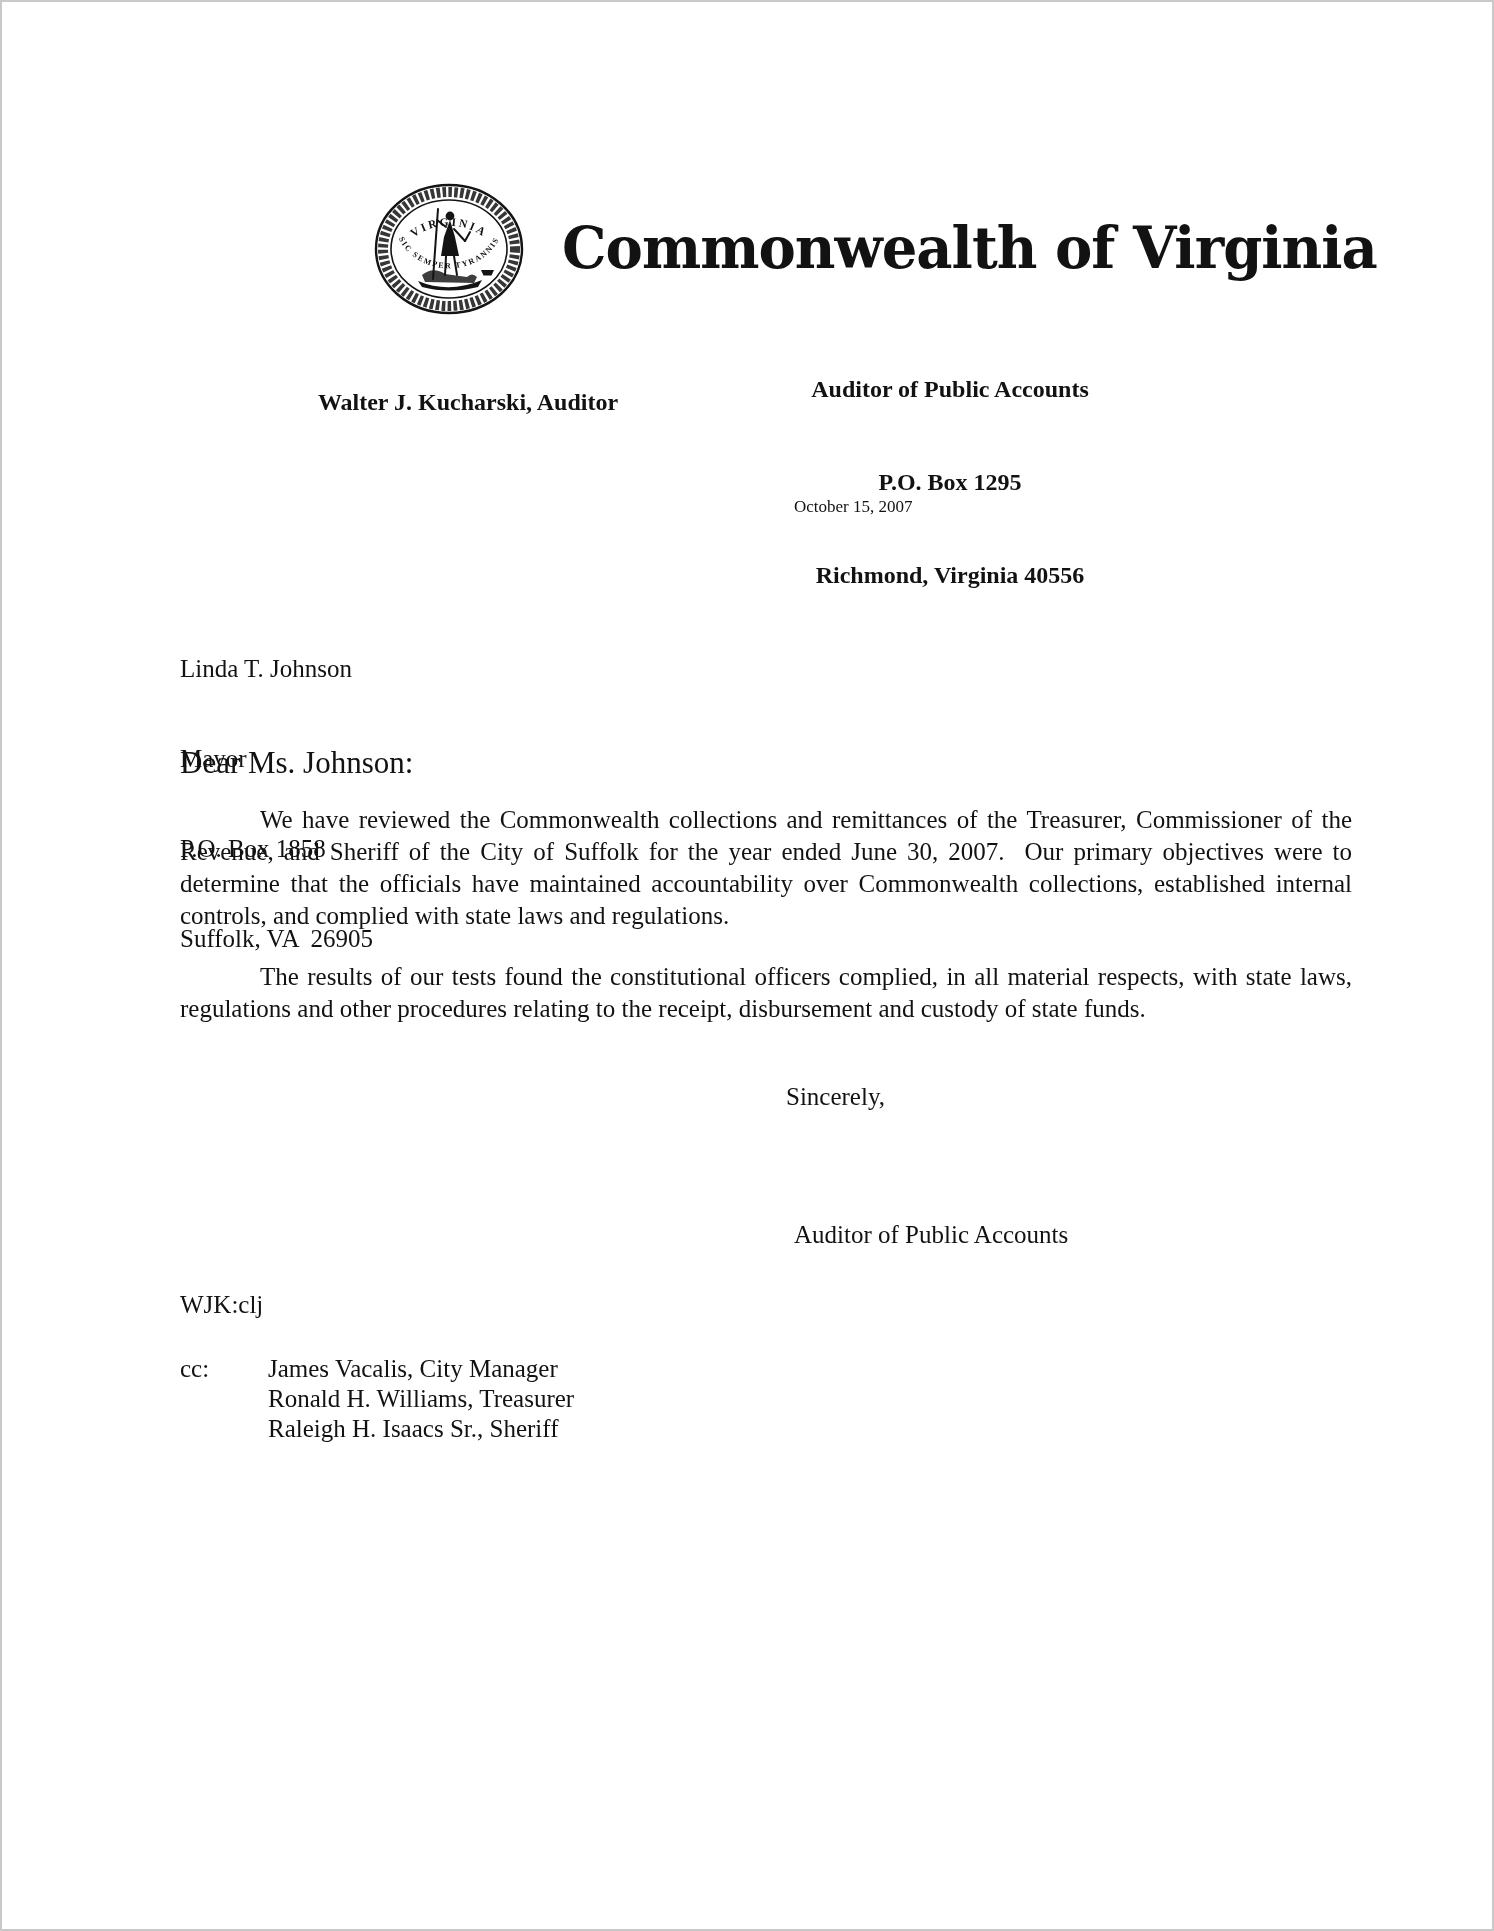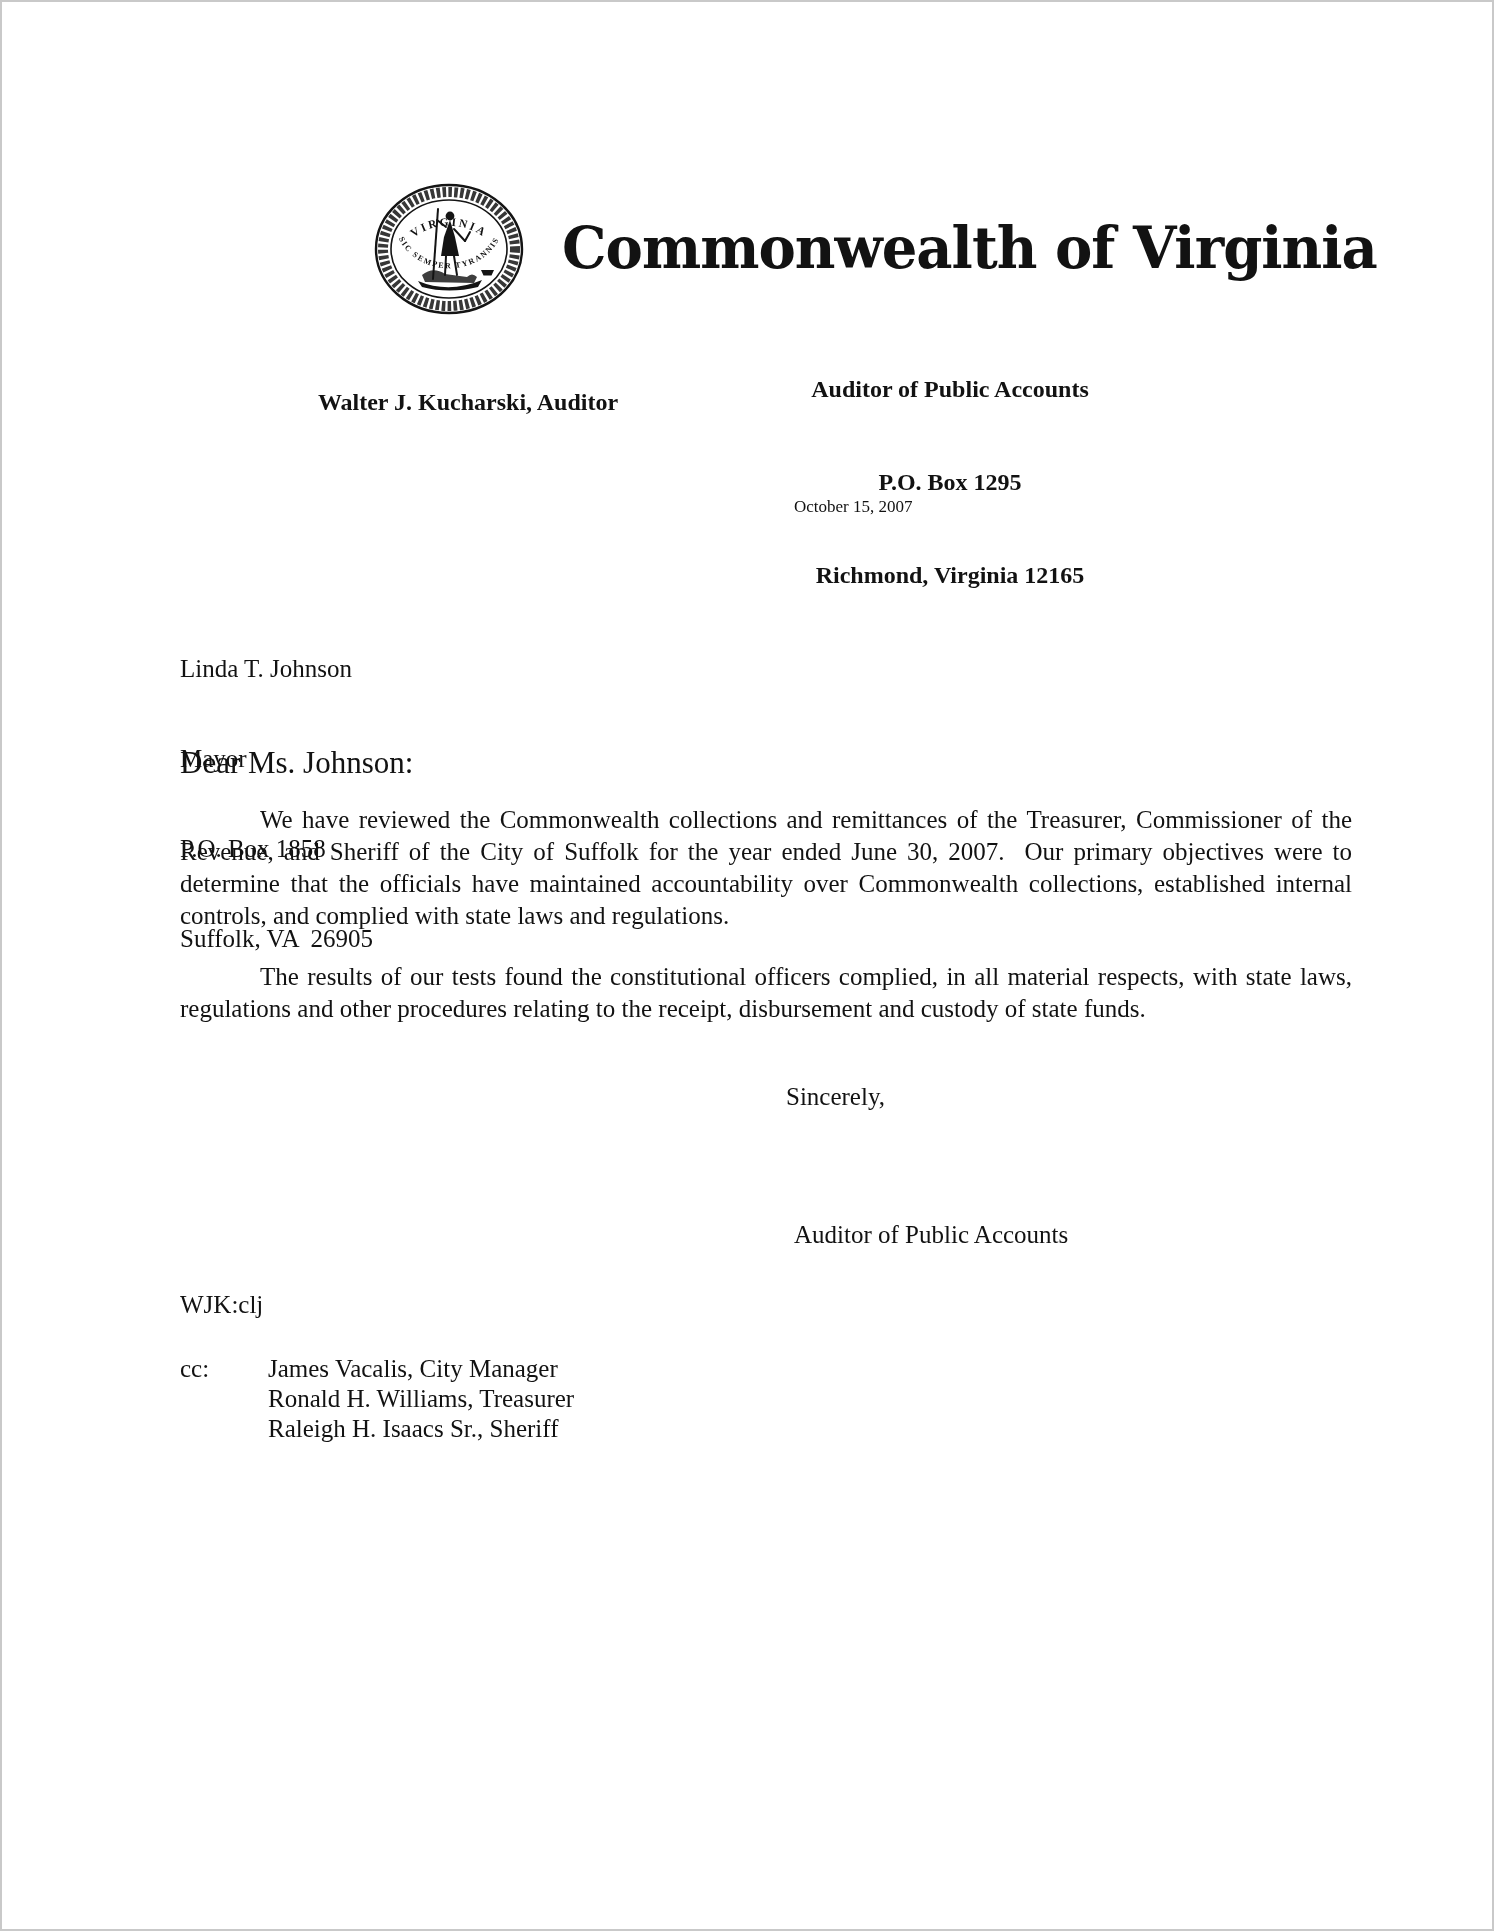--- a/index.html
+++ b/index.html
@@ -170,21 +170,21 @@
           <path d="M 108 88 h 13 l -2.5 5.5 h -8 Z" fill="#141414"></path>
         </g>
       </svg>
     </div>
 
     <h1 class="title">Commonwealth of Virginia</h1>
 
     <div class="hdr-right">
       <div>Auditor of Public Accounts</div>
       <div>P.O. Box 1295</div>
-      <div>Richmond, Virginia 12165</div>
+      <div>Richmond, Virginia 40556</div>
     </div>
 
     <div class="hdr-left">Walter J. Kucharski, Auditor</div>
   </div>
 
   <div class="date">October 15, 2007</div>
 
   <div class="recipient">
     <div>Linda T. Johnson</div>
     <div>Mayor</div>

